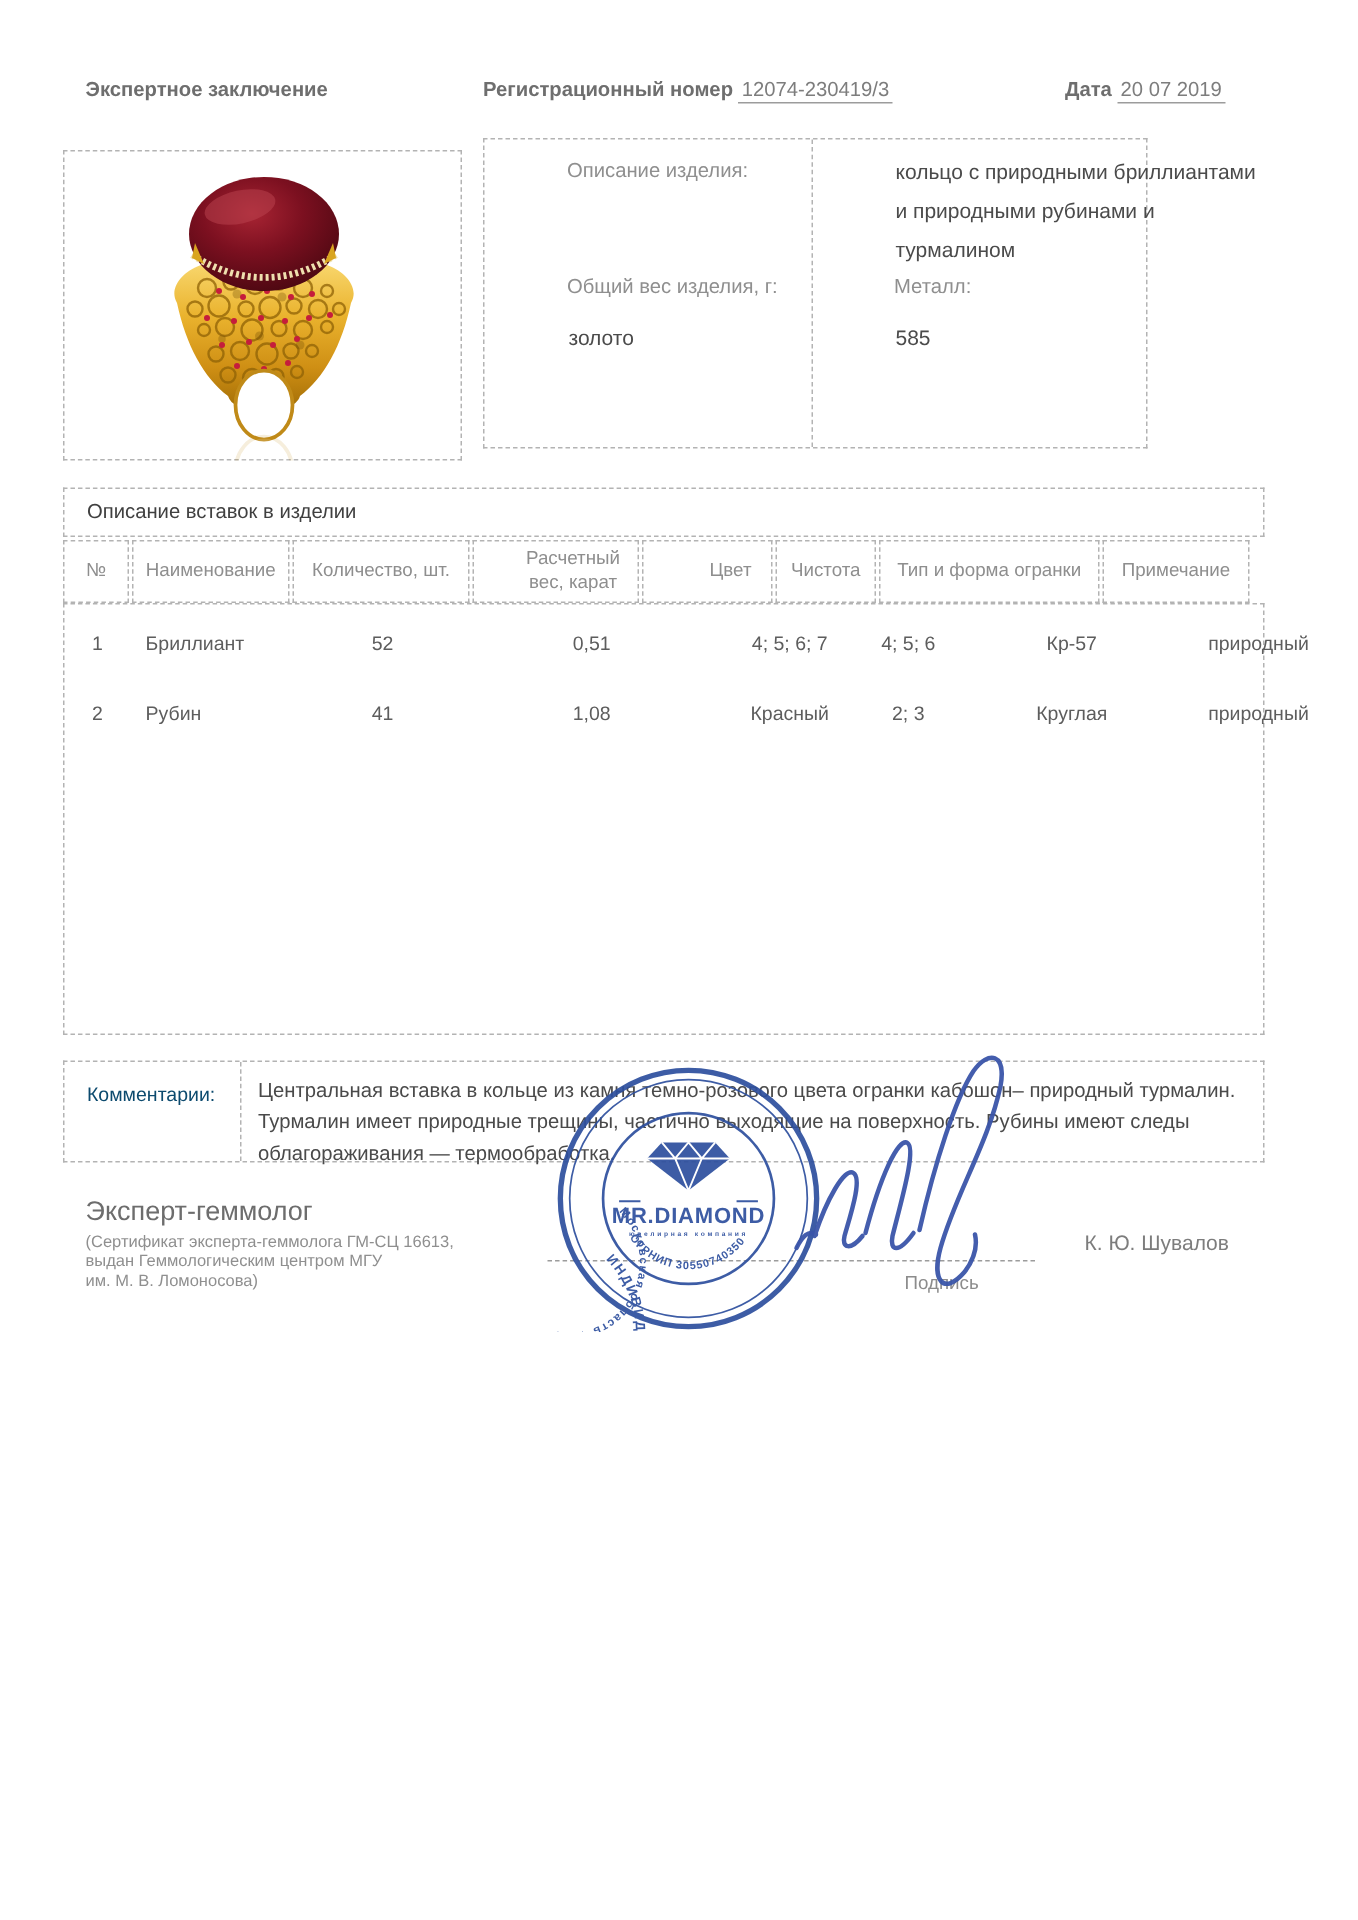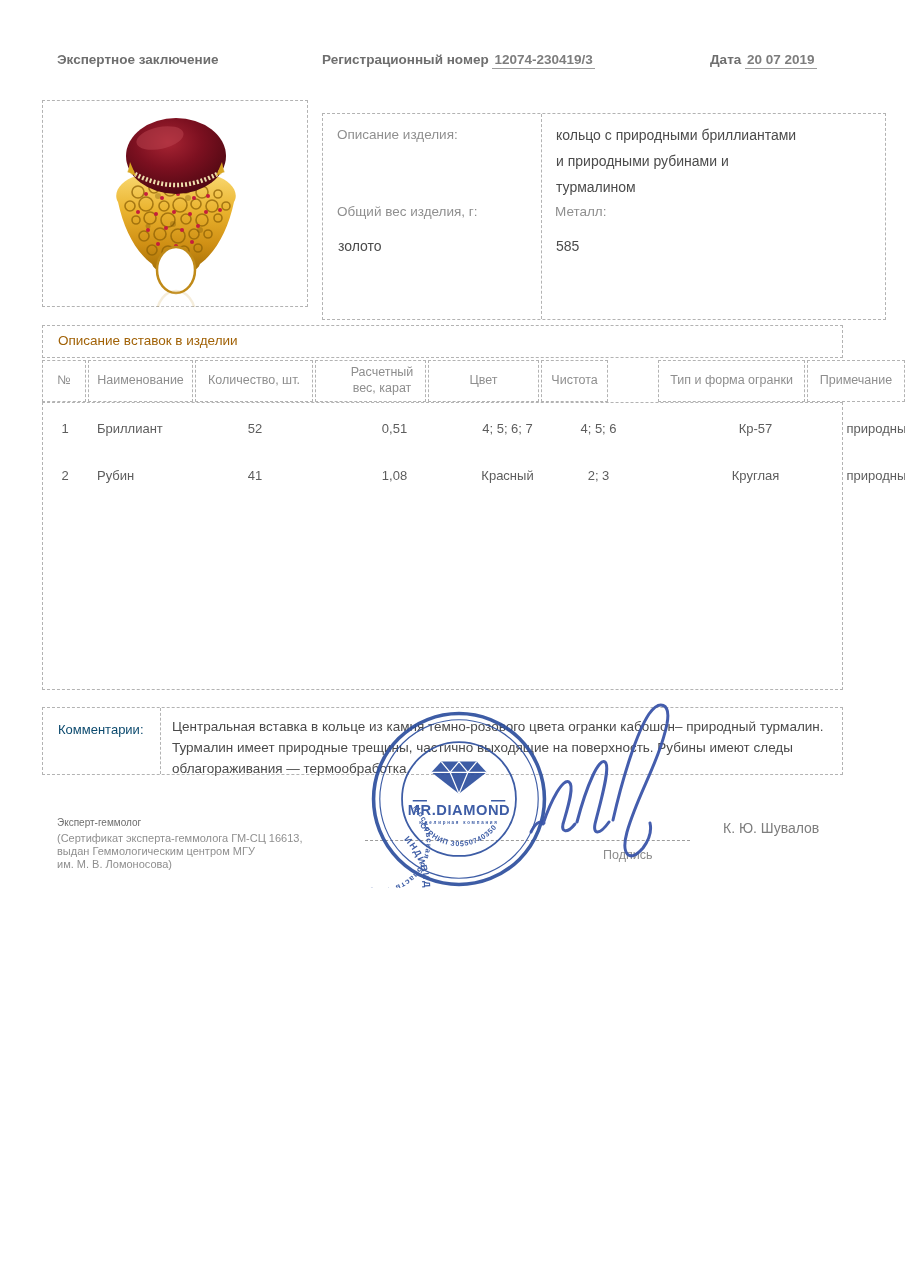--- a/index.html
+++ b/index.html
@@ -3,59 +3,59 @@
 <meta charset="utf-8">
 <style>
   html,body{margin:0;padding:0;background:#ffffff;}
   .page{position:relative;width:905px;height:1280px;background:#fff;
         font-family:"Liberation Sans",sans-serif;overflow:hidden;}
   .abs{position:absolute;}
   .dashed{border:1px dashed #b3b3b3;box-sizing:border-box;}
 
   
   .hdr{top:52px;font-size:13.5px;color:#6e6e6e;font-weight:bold;white-space:nowrap;}
-  .hdr .val{font-weight:bold;color:#7d7d7d;border-bottom:1px solid #9c9c9c;padding:0 2px 1px 2px;}
+  .hdr .val{font-weight:normal;color:#7d7d7d;border-bottom:1px solid #9c9c9c;padding:0 2px 1px 2px;}
   .hdr-title{left:57px;}
   .hdr-reg{left:322px;}
   .hdr-date{left:710px;}
 
   
   .photo-box{left:42px;top:100px;width:266px;height:207px;}
 
   
-  .desc-box{left:322px;top:113px;width:564px;height:207px;}
+  .desc-box{left:322px;top:92px;width:443px;height:207px;padding-left:41px;}
   .desc-divider{position:absolute;left:218px;top:0;bottom:0;border-left:1px dashed #b3b3b3;}
   .desc-grid{display:grid;grid-template-columns:218px 1fr;grid-template-rows:77px 34px 34px 34px;padding-top:13px;}
   .dlabel{padding-left:14px;font-size:13.5px;color:#8f8f8f;}
   .dvalue{padding-left:15px;font-size:14px;color:#4b4b4b;}
   .dvalue.multiline{width:245px;line-height:26px;margin-top:-5px;}
 
   
   .tbl-title-box{left:42px;top:325px;width:801px;height:33px;line-height:30px;
-                 padding-left:15px;font-size:13.5px;color:#a16207;}
+                 padding-left:15px;font-size:13.5px;color:#404040;}
   .tbl-head{left:42px;top:360px;width:801px;height:42px;display:flex;gap:2px;}
   .th{display:flex;align-items:center;justify-content:center;text-align:center;
       font-size:12.5px;color:#8e8e8e;line-height:1.25;flex-shrink:0;}
   .c0{width:44px;} .c1{width:105px;} .c2{width:118px;} .c3{width:111px;padding-left:23px;}
-  .c4{width:111px;} .c5{width:67px;} .c6{width:147px;margin-left:48px;} .c7{width:98px;}
+  .c4{width:87px;padding-left:31px;} .c5{width:67px;} .c6{width:147px;} .c7{width:98px;}
   .tbl-body{left:42px;top:402px;width:801px;height:288px;}
   .trow{position:absolute;left:0;width:100%;display:flex;gap:2px;height:30px;align-items:center;}
   .trow-1{top:10px;} .trow-2{top:57px;}
   .td{font-size:13px;color:#5d5d5d;text-align:center;flex-shrink:0;}
   .td.left{text-align:left;padding-left:8px;box-sizing:border-box;}
 
   
   .comments-box{left:42px;top:707px;width:801px;height:68px;display:flex;}
   .c-label{width:118px;border-right:1px dashed #b3b3b3;padding:14px 0 0 15px;
            font-size:13px;color:#0c4a6e;box-sizing:border-box;flex-shrink:0;}
   .c-text{flex:1;padding:8px 12px 0 11px;font-size:13.5px;line-height:21px;color:#4a4a4a;}
 
   
   .expert{left:57px;top:797px;}
-  .expert-title{font-size:10px;color:#6d6d6d;margin-bottom:4px;margin-top:20px;}
+  .expert-title{font-size:18px;color:#6d6d6d;margin-bottom:4px;}
   .expert-cert{font-size:11px;line-height:13px;color:#8f8f8f;}
 
   .sig-line{left:365px;top:840px;width:325px;height:0;border-top:1px dashed #9c9c9c;z-index:1;}
   .sig-label{left:603px;top:848px;font-size:12.5px;color:#8c8c8c;z-index:1;}
   .expert-name{left:723px;top:820px;font-size:14px;color:#7d7d7d;}
 
   .stamp{left:370px;top:710px;z-index:3;opacity:0.92;}
   .signature{left:525px;top:692px;z-index:4;}
 </style>
 </head>

